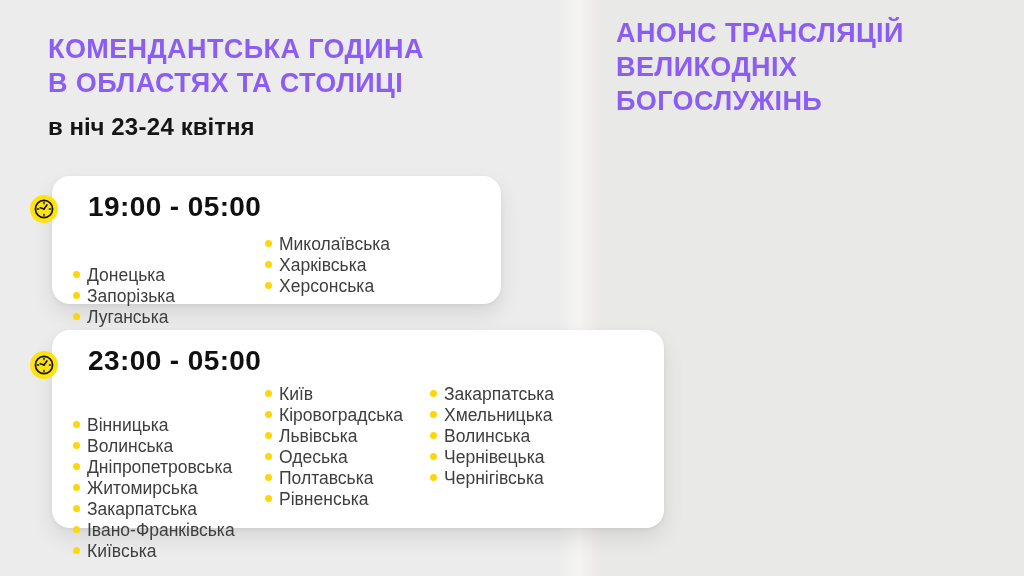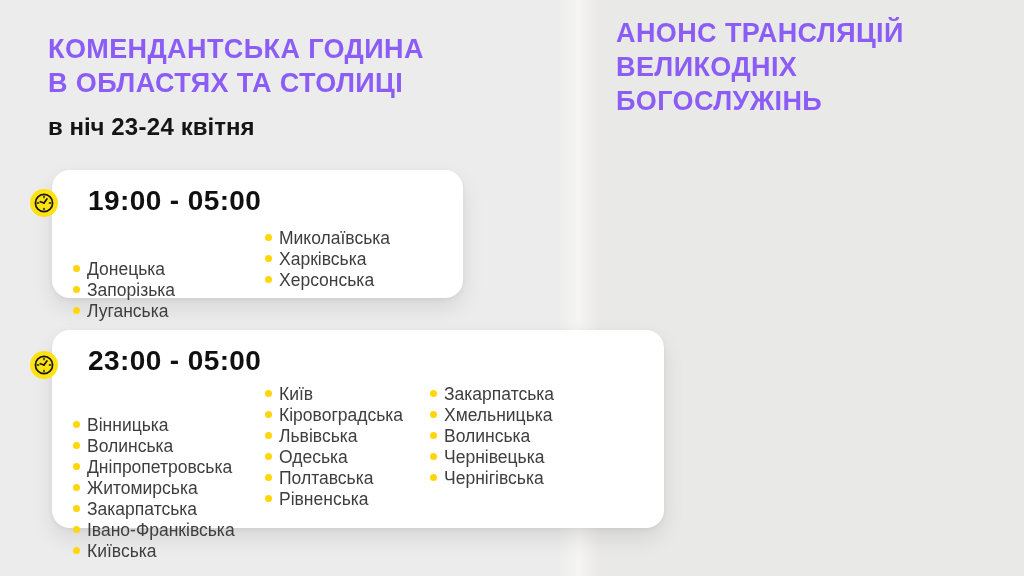--- a/index.html
+++ b/index.html
@@ -29,21 +29,21 @@
   .subtitle {
     position:absolute; left:48px; top:112px;
     font-size:24px; line-height:30px; font-weight:700; color:#151515;text-align:center;
   }
   .subtitle .dates { font-weight:800; letter-spacing:0.3px; }
 
   .card {
     position:absolute; background:#ffffff; border-radius:18px;
     box-shadow:0 10px 22px rgba(0,0,0,0.09), 0 2px 5px rgba(0,0,0,0.05);
   }
-  .card-a { left:52px;  top:170px; width:411px; height:128px; }
+  .card-a { left:52px;  top:176px; width:449px; height:128px; }
   .card-b { left:52px;  top:330px; width:612px; height:198px; }
 
   .clock { position:absolute; width:28px; height:28px; display:block; }
   .card-a .clock { left:-22px; top:19px; }
   .card-b .clock { left:-22px; top:21px; }
 
   .time-heading {
     position:absolute; left:36px; top:16px;
     font-size:28px; line-height:30px; font-weight:800;
     letter-spacing:0.4px; color:#101010;

